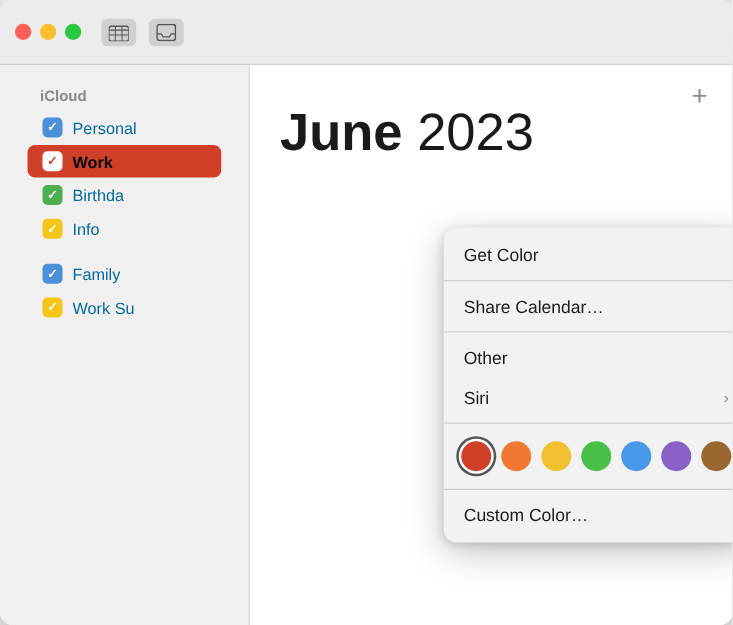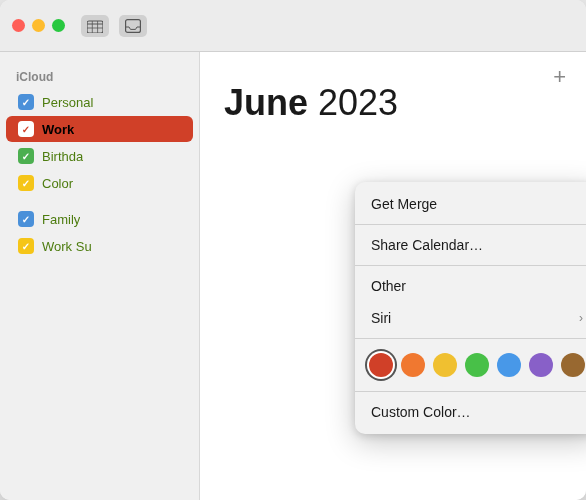--- a/index.html
+++ b/index.html
@@ -70,21 +70,21 @@
       display: flex;
       flex: 1;
       overflow: hidden;
     }
 
     
     .sidebar {
       width: 200px;
       background: #f0f0f0;
       flex-shrink: 0;
-      padding: 12px 0;
+      padding: 12px 16px;
       border-right: 1px solid #d8d8d8;
     }
 
     .sidebar-section-label {
       font-size: 12px;
       color: #888;
       font-weight: 600;
       padding: 6px 16px 4px 16px;
       text-transform: none;
     }
@@ -127,21 +127,21 @@
     }
     .sidebar-item.selected .checkbox {
       background: white;
     }
     .sidebar-item.selected .checkbox-check {
       color: #d04028;
     }
 
     .item-label {
       font-size: 13px;
-      color: #4d7c0f;
+      color: #0369a1;
       white-space: nowrap;
       overflow: hidden;
       text-overflow: ellipsis;
     }
 
     
     .main-area {
       flex: 1;
       background: white;
       padding: 20px 24px;
@@ -154,21 +154,21 @@
       right: 20px;
       font-size: 22px;
       color: #888;
       cursor: pointer;
       background: none;
       border: none;
       line-height: 1;
     }
 
     .month-title {
-      font-size: 36px;
+      font-size: 42px;
       font-weight: 700;
       color: #1a1a1a;
       margin-top: 10px;
     }
     .month-title .year {
       font-weight: 300;
       color: #1a1a1a;
     }
 
     
@@ -291,21 +291,21 @@
         <div class="checkbox green">
           <span class="checkbox-check">✓</span>
         </div>
         <span class="item-label">Birthda</span>
       </div>
 
       <div class="sidebar-item">
         <div class="checkbox yellow">
           <span class="checkbox-check">✓</span>
         </div>
-        <span class="item-label">Color</span>
+        <span class="item-label">Info</span>
       </div>
 
       <div style="margin-top: 10px;"></div>
 
 
       <div class="sidebar-item">
         <div class="checkbox blue">
           <span class="checkbox-check">✓</span>
         </div>
         <span class="item-label">Family</span>
@@ -323,21 +323,21 @@
     <div class="main-area">
       <button class="add-button">+</button>
       <div class="month-title">
         <span>June</span>
         <span class="year"> <span>2023</span></span>
       </div>
 
       <div class="context-menu">
 
         <div class="menu-item">
-          <span>Get Merge</span>
+          <span>Get Color</span>
         </div>
 
         <div class="menu-separator"></div>
 
         <div class="menu-item">
           <span>Share Calendar…</span>
         </div>
 
         <div class="menu-separator"></div>
 

